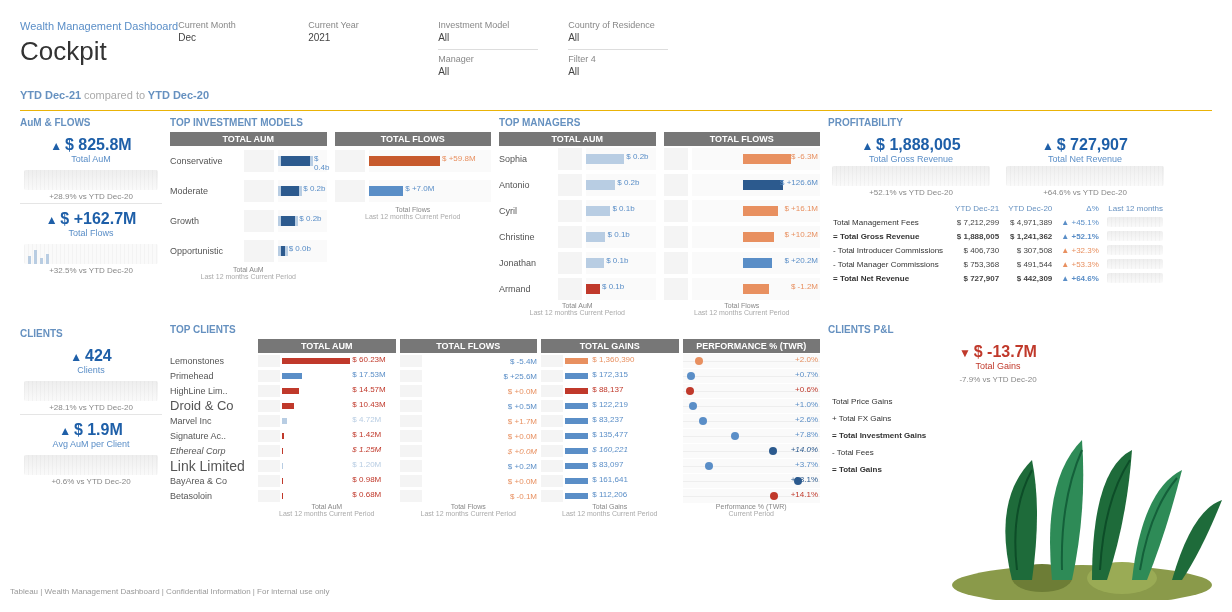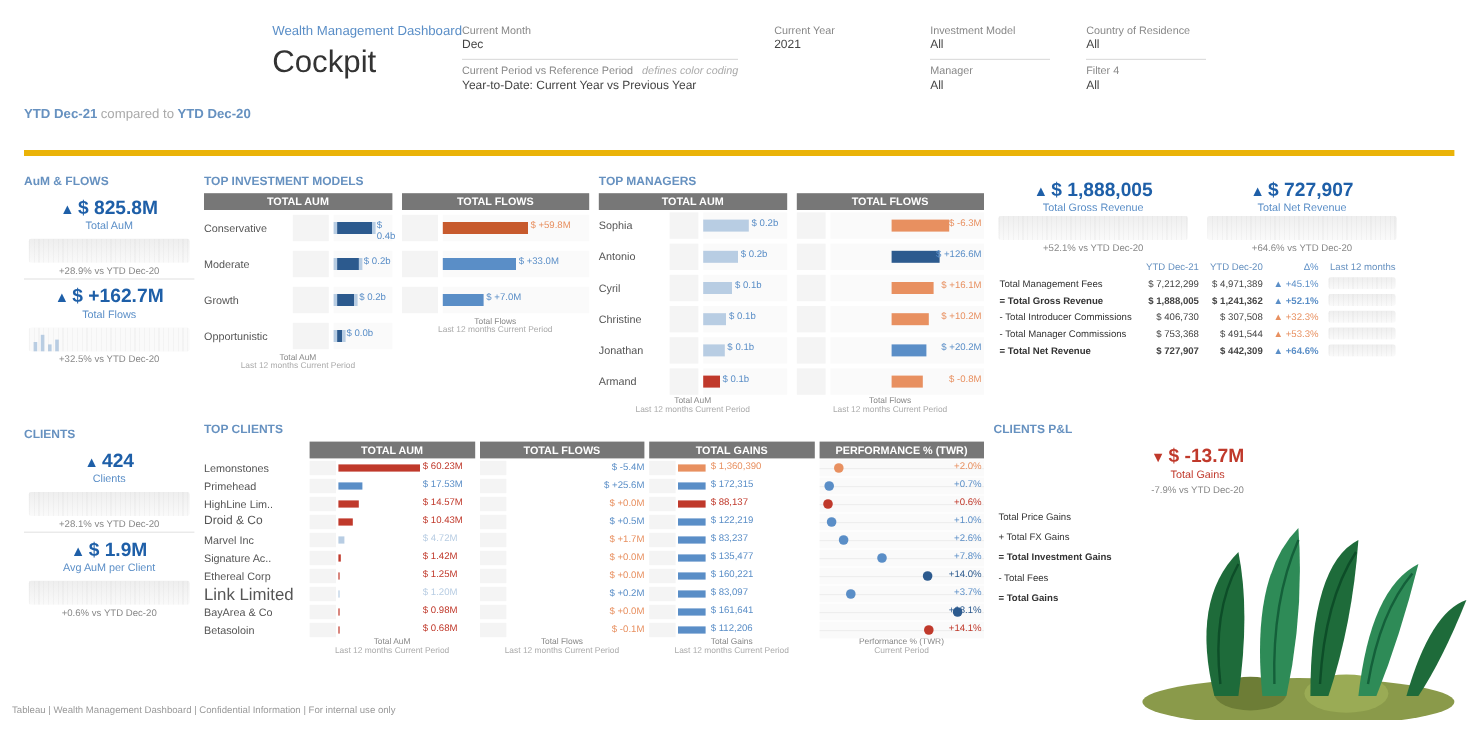--- a/index.html
+++ b/index.html
@@ -1,28 +1,28 @@
 <!DOCTYPE html>
 <html><head>
 <meta charset="utf-8">
 <style>
 *{box-sizing:border-box;margin:0;padding:0;font-family:Arial,Helvetica,sans-serif}
 body{background:#fff;width:1232px;height:612px;position:relative;color:#333;font-size:10px}
 .page{background:#fff;border-radius:20px;padding:20px 20px 8px 20px;height:600px;position:relative;overflow:hidden}
-.header{display:flex;justify-content:center;margin-bottom:12px}
+.header{display:flex;justify-content:flex-start;margin-bottom:12px}
 .header-left{flex:0 0 auto}
 .subtitle{color:#5a8ec7;font-size:11px;margin-bottom:4px}
 .title{font-size:26px;font-weight:400;color:#333}
 .header-right{display:flex;gap:30px;font-size:9px;}
 .filter-block{min-width:100px}
 .filter-label{color:#888;font-size:9px;margin-bottom:2px}
 .filter-value{color:#444;font-size:10px}
 .period-note{color:#aaa;font-style:italic;font-size:9px}
 .period-row{border-top:1px solid #ddd;margin-top:6px;padding-top:4px}
-.period-band{border-bottom:5px solid #eab308;margin-bottom:16px;padding-bottom:24px}
+.period-band{border-bottom:1px solid #eab308;margin-bottom:6px;padding-bottom:9px}
 .period-label{color:#6691c0;font-weight:600;font-size:11px}
 .period-compare{color:#aaa;font-size:11px}
 .period-ref{color:#6691c0;font-weight:600;font-size:11px}
 .grid{display:grid;grid-template-columns:142px 650px 340px;gap:8px}
 .panel{background:#fff}
 .panel-title{color:#6691c0;font-size:10px;font-weight:600;margin-bottom:4px}
 .kpi{text-align:center;padding:4px 0}
 .kpi-value{color:#1e5fa8;font-size:16px;font-weight:700}
 .kpi-label{color:#5a8ec7;font-size:9px}
 .kpi .tri{color:#1e5fa8;font-size:12px}
@@ -80,24 +80,20 @@
     <div class="header-left">
       <div class="subtitle">Wealth Management Dashboard</div>
       <div class="title">Cockpit</div>
     </div>
     <div class="header-right">
       <div>
         <div class="filter-block">
           <div class="filter-label">Current Month</div>
           <div class="filter-value">Dec</div>
         </div>
-        <div class="period-row">
-          <div class="filter-label"><span>Current Period vs Reference Period</span>&nbsp;&nbsp;&nbsp;<span class="period-note">defines color coding</span></div>
-          <div class="filter-value">Year-to-Date: Current Year vs Previous Year</div>
-        </div>
       </div>
       <div>
         <div class="filter-block">
           <div class="filter-label">Current Year</div>
           <div class="filter-value">2021</div>
         </div>
       </div>
       <div>
         <div class="filter-block">
           <div class="filter-label">Investment Model</div>
@@ -205,27 +201,20 @@
                   <div class="row">
                     <div class="shade"></div>
                     <div class="bar">
                       <span class="seg dor" style="left:0;width:58%"></span>
                       <span class="val or" style="left:60%">$ +59.8M</span>
                     </div>
                   </div>
                   <div class="row">
                     <div class="shade"></div>
                     <div class="bar">
-                      <span class="seg blue" style="left:0;width:50%"></span>
-                      <span class="val blue" style="left:52%">$ +33.0M</span>
-                    </div>
-                  </div>
-                  <div class="row">
-                    <div class="shade"></div>
-                    <div class="bar">
                       <span class="seg blue" style="left:0;width:28%"></span>
                       <span class="val blue" style="left:30%">$ +7.0M</span>
                     </div>
                   </div>
                 </div>
               <div class="ax-label">Total Flows</div>
               <div class="ax-sub"><span>Last 12 months</span> <span>Current Period</span></div>
             </div>
           </div>
         </div>
@@ -322,33 +311,34 @@
                     <div class="shade" style="width:24px"></div>
                     <div class="bar">
                       <span class="seg " style="left:40%;width:23%"></span>
                       <span class="val blue" style="right:2px">$ +20.2M</span>
                     </div>
                   </div>
                   <div class="row managers-row">
                     <div class="shade" style="width:24px"></div>
                     <div class="bar">
                       <span class="seg or" style="left:40%;width:20%"></span>
-                      <span class="val or" style="right:2px">$ -0.8M</span>
+                      <span class="val or" style="right:2px">$ -1.2M</span>
                     </div>
                   </div>
                 </div>
               <div class="ax-label">Total Flows</div>
               <div class="ax-sub"><span>Last 12 months</span> <span>Current Period</span></div>
             </div>
           </div>
         </div>
       </div>
     </div>
 
     <div class="panel">
+      <div class="panel-title">PROFITABILITY</div>
       <div class="two-col">
         <div class="kpi">
           <div><span class="tri">▲</span> <span class="kpi-value">$ 1,888,005</span></div>
           <div class="kpi-label">Total Gross Revenue</div>
           <div class="spark"></div>
           <div class="delta-text">+52.1% vs YTD Dec-20</div>
         </div>
         <div class="kpi">
           <div><span class="tri">▲</span> <span class="kpi-value">$ 727,907</span></div>
           <div class="kpi-label">Total Net Revenue</div>
@@ -515,21 +505,21 @@
                 <span class="small" style="position:absolute;left:24%;color:#c0392b">$ 88,137</span>
               </div>
             </div>
     <div class="perf-dot-bar">
               <div class="line"></div>
               <span class="dot red" style="position:absolute;left:2.6999999999999997%;top:3px"></span>
               <span class="small" style="position:absolute;right:2px;top:1px;color:#c0392b">+0.6%</span>
             </div>
           </div>
           <div style="display: grid; grid-template-columns: 84px 1fr 1fr 1fr 1fr; gap: 4px; align-items: center; height: 15px;">
-    <div class="small" style="font-size:10px;color:#555">Droid &amp; Co</div>
+    <div class="small" style="font-size:13px;color:#555">Droid &amp; Co</div>
     <div style="display:flex;align-items:center;gap:2px">
               <div style="width:22px;height:12px;background:#f4f4f4"></div>
               <div style="flex:1;position:relative;height:12px">
                 <span style="position:absolute;left:0;top:3px;height:6px;width:10.43%;background:#c0392b"></span>
                 <span class="small" style="position:absolute;left:62%;color:#c0392b">$ 10.43M</span>
               </div>
             </div>
     <div style="display:flex;align-items:center;gap:2px">
               <div style="width:22px;height:12px;background:#f4f4f4"></div>
               <div style="flex:1;position:relative;height:12px;text-align:right"><span class="small" style="color:#5a8ec7">$ +0.5M</span></div>
@@ -592,21 +582,21 @@
                 <span style="position:absolute;left:0;top:3px;height:6px;width:20%;background:#5a8ec7"></span>
                 <span class="small" style="position:absolute;left:24%;color:#5a8ec7">$ 135,477</span>
               </div>
             </div>
     <div class="perf-dot-bar">
               <div class="line"></div>
               <span class="dot " style="position:absolute;left:35.1%;top:3px"></span>
               <span class="small" style="position:absolute;right:2px;top:1px;color:#5a8ec7">+7.8%</span>
             </div>
           </div>
-          <div style="display: grid; grid-template-columns: 84px 1fr 1fr 1fr 1fr; gap: 4px; align-items: center; height: 15px;">
+          <div style="display: grid; grid-template-columns: 84px 1fr 1fr 1fr 1fr; gap: 4px; align-items: center; height: 15px; font-style: italic;">
     <div class="small" style="font-size:9px;color:#555">Ethereal Corp</div>
     <div style="display:flex;align-items:center;gap:2px">
               <div style="width:22px;height:12px;background:#f4f4f4"></div>
               <div style="flex:1;position:relative;height:12px">
                 <span style="position:absolute;left:0;top:3px;height:6px;width:1.25%;background:#c0392b"></span>
                 <span class="small" style="position:absolute;left:62%;color:#c0392b">$ 1.25M</span>
               </div>
             </div>
     <div style="display:flex;align-items:center;gap:2px">
               <div style="width:22px;height:12px;background:#f4f4f4"></div>

